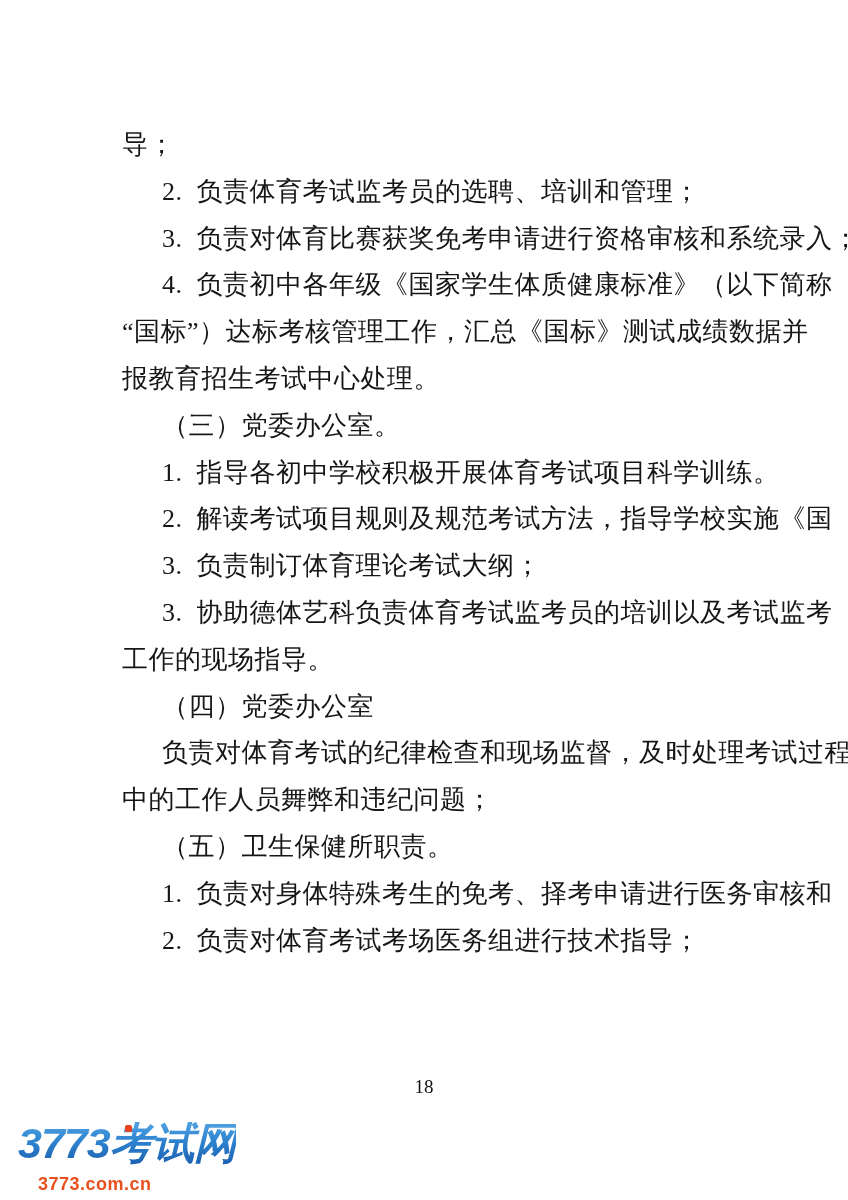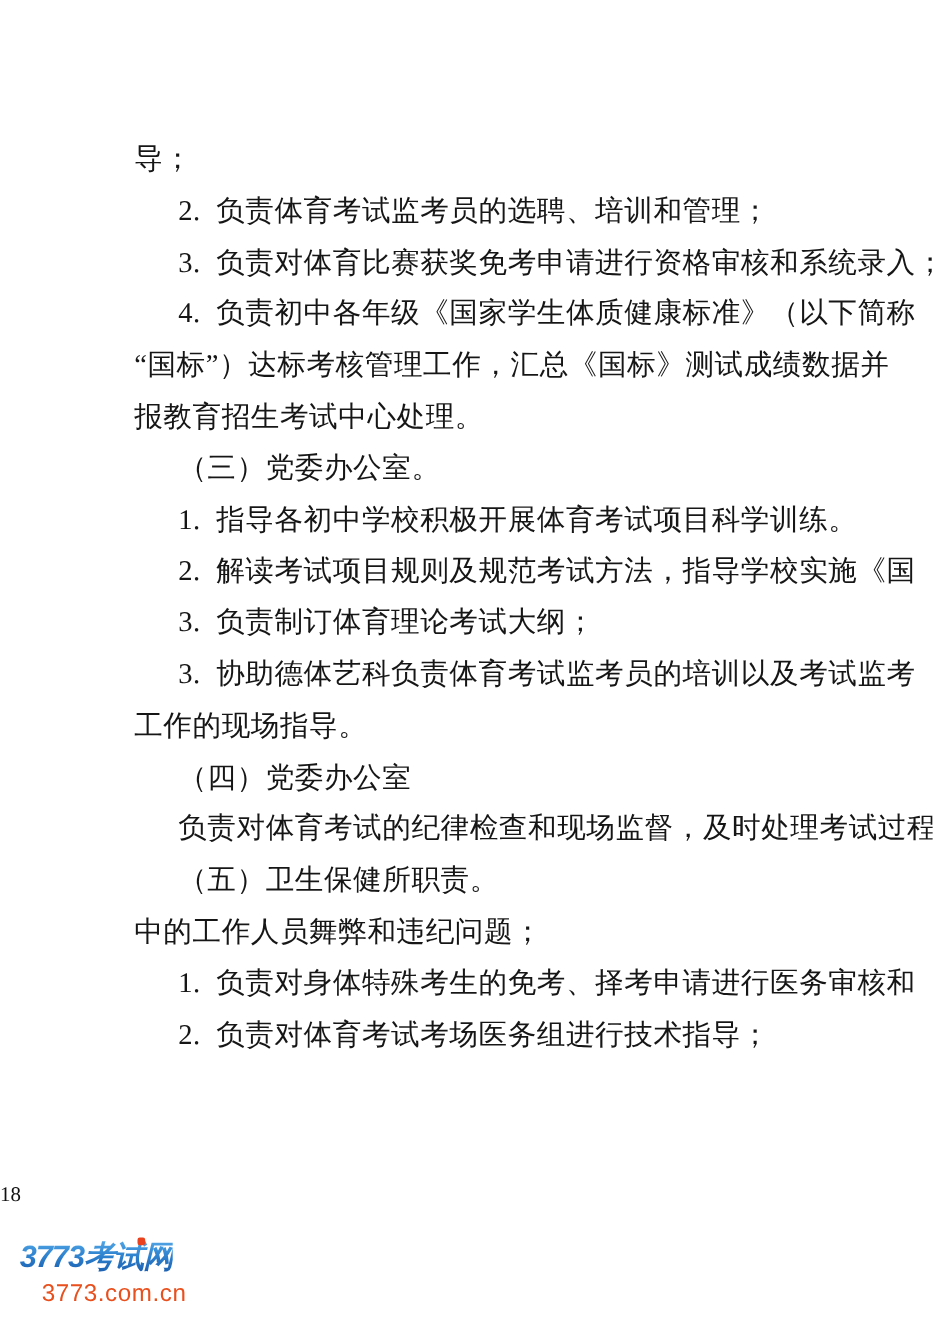--- a/index.html
+++ b/index.html
@@ -30,39 +30,39 @@
     color: #161616;
   }
   .line.indent {
     padding-left: 40px;
   }
   .page-number {
     position: absolute;
     top: 1076px;
     left: 0;
     width: 100%;
-    text-align: left;
+    text-align: center;
     font-size: 19px;
     color: #111111;
     font-family: "Liberation Serif", "DejaVu Serif", serif;
   }
   .logo {
     position: absolute;
     left: 18px;
     top: 1124px;
     width: 180px;
     text-decoration: none;
     cursor: pointer;
   }
   .logo-main {
     position: relative;
     font-family: "Liberation Sans", "DejaVu Sans", sans-serif;
     font-style: italic;
     font-weight: bold;
-    font-size: 28px;
+    font-size: 43px;
     line-height: 38px;
     letter-spacing: -1px;
     white-space: nowrap;
   }
   .logo-main .grad {
     background: linear-gradient(180deg, #55a8e6 0%, #2f84d0 45%, #1a5cae 100%);
     -webkit-background-clip: text;
     background-clip: text;
     -webkit-text-fill-color: transparent;
     color: #2277cc;
@@ -70,25 +70,25 @@
   .logo-dot {
     position: absolute;
     left: 107px;
     top: 1px;
     width: 7px;
     height: 7px;
     border-radius: 2px;
     background: #e8431e;
   }
   .logo-url {
-    margin-top: 1px;
+    margin-top: 12px;
     margin-left: 20px;
     font-family: "Liberation Sans", "DejaVu Sans", sans-serif;
-    font-weight: normal;
-    font-size: 22px;
+    font-weight: bold;
+    font-size: 18px;
     letter-spacing: 0.5px;
     color: #e8501e;
     white-space: nowrap;
   }
 </style>
 </head>
 <body>
 
 <div class="page">
 
@@ -100,22 +100,22 @@
     <div class="line">“国标”）达标考核管理工作，汇总《国标》测试成绩数据并</div>
     <div class="line">报教育招生考试中心处理。</div>
     <div class="line indent">（三）党委办公室。</div>
     <div class="line indent">1.  指导各初中学校积极开展体育考试项目科学训练。</div>
     <div class="line indent">2.  解读考试项目规则及规范考试方法，指导学校实施《国</div>
     <div class="line indent">3.  负责制订体育理论考试大纲；</div>
     <div class="line indent">3.  协助德体艺科负责体育考试监考员的培训以及考试监考</div>
     <div class="line">工作的现场指导。</div>
     <div class="line indent">（四）党委办公室</div>
     <div class="line indent">负责对体育考试的纪律检查和现场监督，及时处理考试过程</div>
+    <div class="line">中的工作人员舞弊和违纪问题；</div>
     <div class="line indent">（五）卫生保健所职责。</div>
-    <div class="line">中的工作人员舞弊和违纪问题；</div>
     <div class="line indent">1.  负责对身体特殊考生的免考、择考申请进行医务审核和</div>
     <div class="line indent">2.  负责对体育考试考场医务组进行技术指导；</div>
   </main>
 
   <div class="page-number">18</div>
 
   <div class="logo">
     <div class="logo-main">
       <span class="grad">3773考试网</span>
       <span class="logo-dot"></span>

